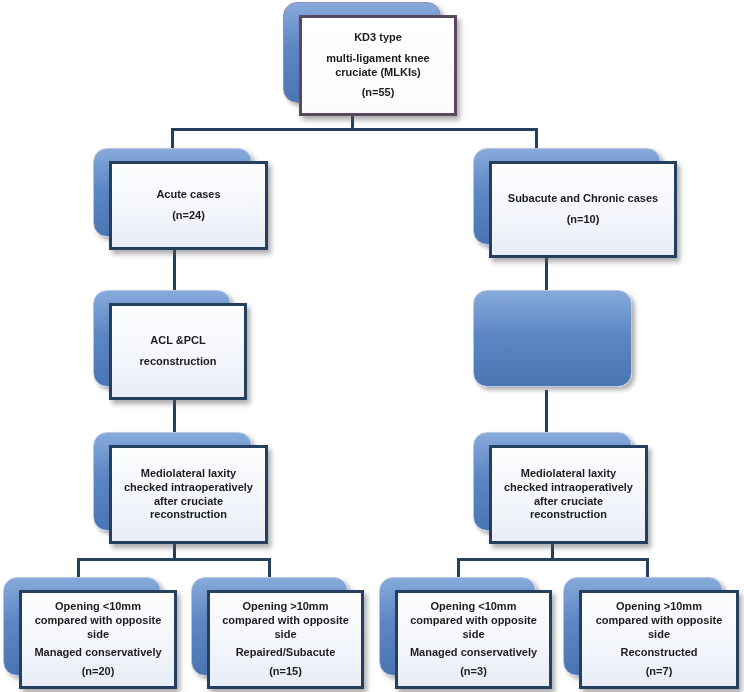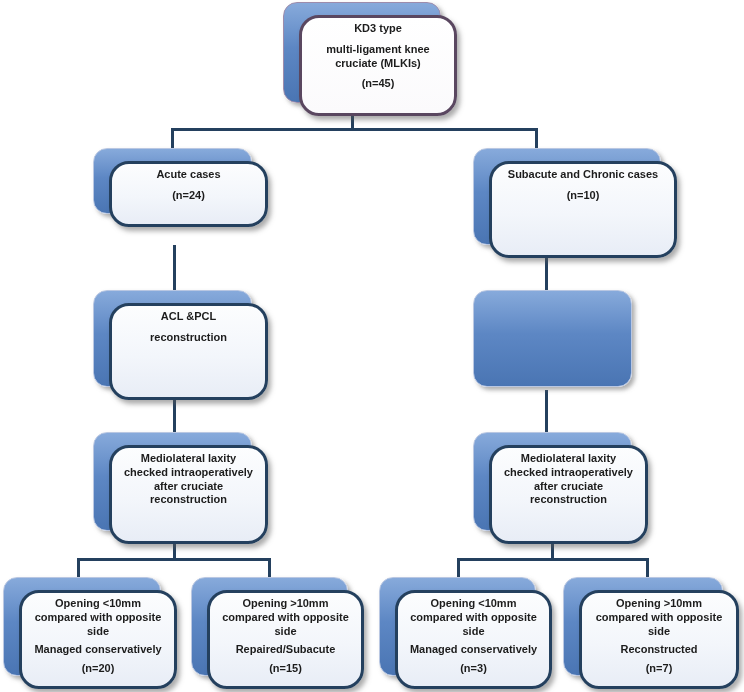--- a/index.html
+++ b/index.html
@@ -13,26 +13,26 @@
   .node { position:absolute; z-index:2; }
   .back {
     position:absolute; left:0; top:0; right:16px; bottom:13px;
     border-radius:14px;
     background:linear-gradient(180deg,#87aadb 0%, #5d87c4 45%, #4a75b3 100%);
     border:1px solid #b9c7e2;
     box-shadow:3px 3px 4px rgba(110,110,110,.55);
   }
   .front {
     position:absolute; left:16px; top:13px; right:0; bottom:0;
-    border-radius:20px;
+    border-radius:0;
     border:3px solid #24405e;
     background:linear-gradient(180deg,#fcfdfe 0%, #f3f6fb 55%, #e8edf6 100%);
     box-shadow:3px 4px 5px rgba(90,90,90,.5);
     box-sizing:border-box;
-    display:flex; flex-direction:column; justify-content:flex-start; align-items:center;
+    display:flex; flex-direction:column; justify-content:center; align-items:center;
     gap:7px; padding:4px 8px; text-align:center;
   }
   .node.purple .front { border-color:#5a4760; background:linear-gradient(180deg,#ffffff 0%, #fbfafc 100%); }
   .node.purple .back  { border-color:#9d8cab; }
   .para {
     font-weight:bold; font-size:11px; line-height:1.25; color:#1c1c1c;
   }
 </style>
 </head>
 <body>
@@ -54,41 +54,41 @@
   <div class="conn" style="left:551px; top:538px; width:3px; height:23px;"></div>
   <div class="conn" style="left:457px; top:558px; width:192px; height:3px;"></div>
   <div class="conn" style="left:457px; top:558px; width:3px; height:28px;"></div>
   <div class="conn" style="left:646px; top:558px; width:3px; height:28px;"></div>
 
   <div class="node purple" style="left:283px; top:2px; width:174px; height:114px;">
     <div class="back"></div>
     <div class="front">
       <div class="para">KD3 type</div>
       <div class="para">multi-ligament knee cruciate (MLKIs)</div>
-      <div class="para">(n=45)</div>
+      <div class="para">(n=55)</div>
     </div>
   </div>
 
-  <div class="node" style="left:93px; top:148px; width:175px; height:79px;">
+  <div class="node" style="left:93px; top:148px; width:175px; height:102px;">
     <div class="back"></div>
     <div class="front">
       <div class="para">Acute cases</div>
       <div class="para">(n=24)</div>
     </div>
   </div>
 
   <div class="node" style="left:473px; top:148px; width:204px; height:110px;">
     <div class="back"></div>
     <div class="front">
       <div class="para">Subacute and Chronic cases</div>
       <div class="para">(n=10)</div>
     </div>
   </div>
 
-  <div class="node" style="left:93px; top:290px; width:175px; height:110px;">
+  <div class="node" style="left:93px; top:290px; width:154px; height:110px;">
     <div class="back"></div>
     <div class="front">
       <div class="para">ACL &amp;PCL</div>
       <div class="para">reconstruction</div>
     </div>
   </div>
 
   <div class="node" style="left:473px; top:290px; width:175px; height:110px;">
     <div class="back"></div>
   </div>

